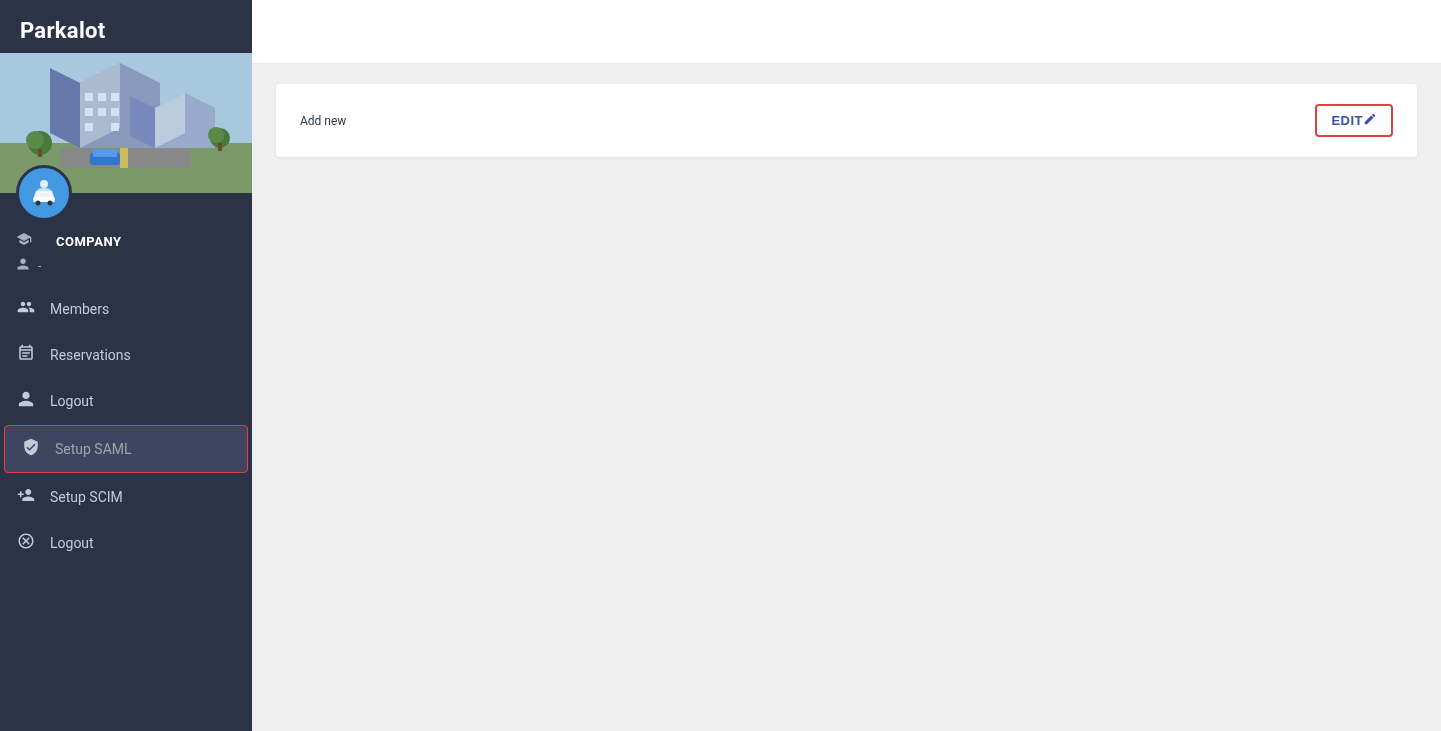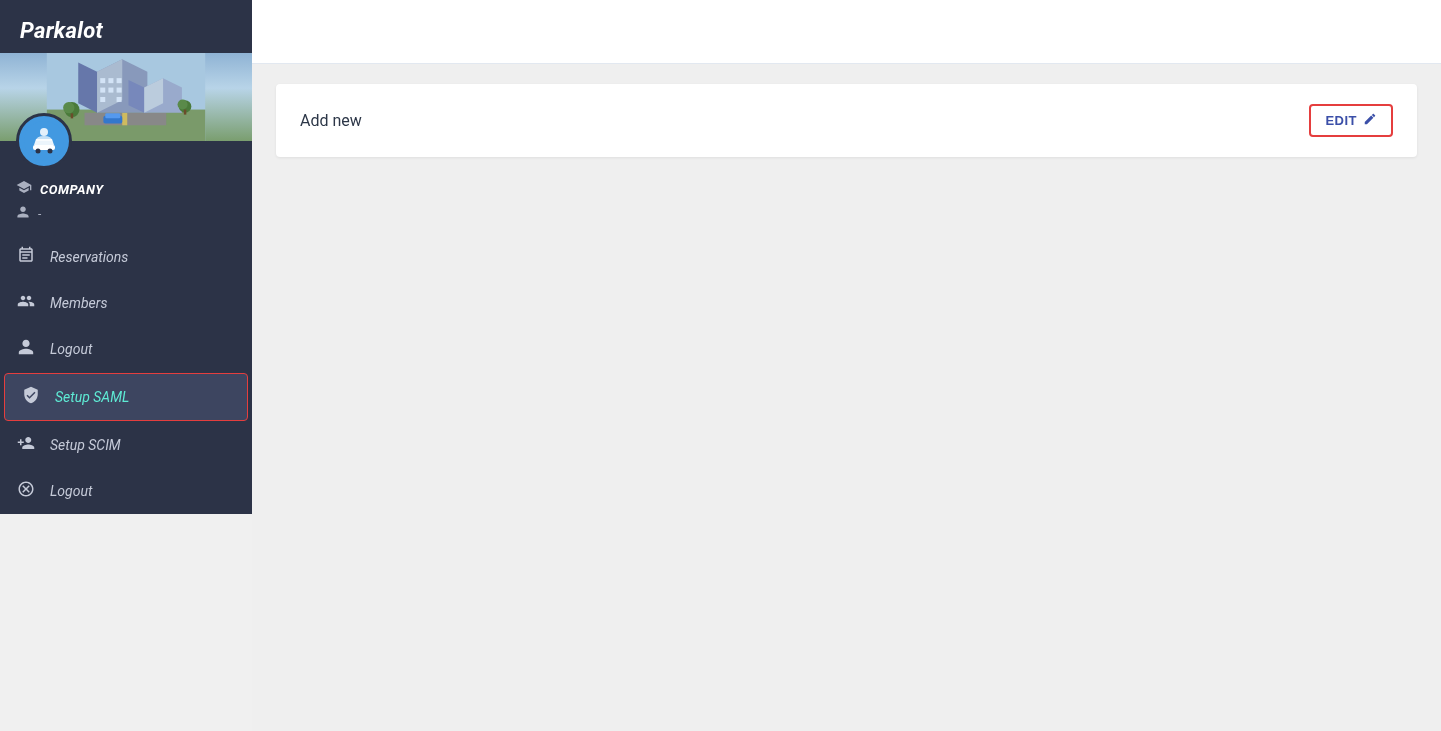--- a/index.html
+++ b/index.html
@@ -2,27 +2,26 @@
 <html><head>
   <meta charset="utf-8">
   <style>
     * { margin: 0; padding: 0; box-sizing: border-box; }
     body { font-family: 'Roboto', Arial, sans-serif; display: flex; width: 1441px; height: 731px; overflow: hidden; background: #f0f0f0; }
 
     
     .sidebar {
       width: 252px;
       min-width: 252px;
-      height: 514px;
+      height: 731px;
       background: #2c3347;
       color: #fff;
       display: flex;
       flex-direction: column;
       overflow: hidden;
-      font-style: italic;
     }
 
     .sidebar-title {
       font-size: 22px;
       font-weight: 700;
       color: #fff;
       padding: 18px 20px 10px 20px;
       letter-spacing: 0.3px;
     }
 
@@ -46,21 +45,21 @@
       justify-content: center;
       overflow: hidden;
     }
 
     .avatar svg { width: 40px; height: 40px; }
 
     .company-row {
       display: flex;
       align-items: center;
       padding: 10px 16px 4px 16px;
-      gap: 8px;
+      gap: 24px;
     }
 
     .company-icon { color: #aab0c0; font-size: 16px; }
     .company-name { font-size: 13px; font-weight: 700; color: #fff; letter-spacing: 0.5px; }
 
     .user-row {
       display: flex;
       align-items: center;
       padding: 2px 16px 12px 16px;
       gap: 8px;
@@ -84,21 +83,21 @@
       cursor: pointer;
       color: #c5cad8;
       font-size: 15px;
       border-radius: 0;
       transition: background 0.15s;
     }
 
     .nav-item.active-outline {
       border: 1.5px solid #e53e3e;
       background: #3d4560;
-      color: #5eead4;
+      color: #a3a3a3;
       border-radius: 4px;
       margin: 1px 4px;
     }
 
     .nav-icon { width: 20px; text-align: center; font-size: 17px; flex-shrink: 0; }
     .nav-label { font-size: 14px; }
 
     
     .main-content {
       flex: 1;
@@ -128,29 +127,28 @@
       border-radius: 4px;
       padding: 20px 24px;
       display: flex;
       align-items: center;
       justify-content: space-between;
       box-shadow: 0 1px 3px rgba(0,0,0,0.07);
       min-height: 64px;
     }
 
     .card-title {
-      font-size: 16px;
+      font-size: 12px;
       color: #2d3748;
       font-weight: 400;
     }
 
     .edit-btn {
       display: flex;
       align-items: center;
-      gap: 6px;
       border: 2px solid #e53e3e;
       color: #3b4fa8;
       background: #fff;
       padding: 6px 14px;
       border-radius: 4px;
       cursor: pointer;
       font-size: 13px;
       font-weight: 700;
       letter-spacing: 0.5px;
     }
@@ -246,33 +244,33 @@
           <path d="M12 12c2.7 0 4.8-2.1 4.8-4.8S14.7 2.4 12 2.4 7.2 4.5 7.2 7.2 9.3 12 12 12zm0 2.4c-3.2 0-9.6 1.6-9.6 4.8v2.4h19.2v-2.4c0-3.2-6.4-4.8-9.6-4.8z"></path>
         </svg>
     </span>
     <span class="user-name">-</span>
   </div>
 
 
   <div class="nav-item">
     <span class="nav-icon">
       <svg width="18" height="18" viewBox="0 0 24 24" fill="#c5cad8">
+          <path d="M16 11c1.66 0 2.99-1.34 2.99-3S17.66 5 16 5c-1.66 0-3 1.34-3 3s1.34 3 3 3zm-8 0c1.66 0 2.99-1.34 2.99-3S9.66 5 8 5C6.34 5 5 6.34 5 8s1.34 3 3 3zm0 2c-2.33 0-7 1.17-7 3.5V19h14v-2.5c0-2.33-4.67-3.5-7-3.5zm8 0c-.29 0-.62.02-.97.05 1.16.84 1.97 1.97 1.97 3.45V19h6v-2.5c0-2.33-4.67-3.5-7-3.5z"></path>
+        </svg>
+    </span>
+    <span class="nav-label">Members</span>
+  </div>
+
+  <div class="nav-item">
+    <span class="nav-icon">
+      <svg width="18" height="18" viewBox="0 0 24 24" fill="#c5cad8">
           <path d="M19 3h-1V1h-2v2H8V1H6v2H5c-1.1 0-2 .9-2 2v14c0 1.1.9 2 2 2h14c1.1 0 2-.9 2-2V5c0-1.1-.9-2-2-2zm0 16H5V9h14v10zM5 7V5h14v2H5zm2 4h10v2H7zm0 4h7v2H7z"></path>
         </svg>
     </span>
     <span class="nav-label">Reservations</span>
-  </div>
-
-  <div class="nav-item">
-    <span class="nav-icon">
-      <svg width="18" height="18" viewBox="0 0 24 24" fill="#c5cad8">
-          <path d="M16 11c1.66 0 2.99-1.34 2.99-3S17.66 5 16 5c-1.66 0-3 1.34-3 3s1.34 3 3 3zm-8 0c1.66 0 2.99-1.34 2.99-3S9.66 5 8 5C6.34 5 5 6.34 5 8s1.34 3 3 3zm0 2c-2.33 0-7 1.17-7 3.5V19h14v-2.5c0-2.33-4.67-3.5-7-3.5zm8 0c-.29 0-.62.02-.97.05 1.16.84 1.97 1.97 1.97 3.45V19h6v-2.5c0-2.33-4.67-3.5-7-3.5z"></path>
-        </svg>
-    </span>
-    <span class="nav-label">Members</span>
   </div>
 
   <div class="nav-item">
     <span class="nav-icon">
       <svg width="18" height="18" viewBox="0 0 24 24" fill="#c5cad8">
           <path d="M12 12c2.7 0 4.8-2.1 4.8-4.8S14.7 2.4 12 2.4 7.2 4.5 7.2 7.2 9.3 12 12 12zm0 2.4c-3.2 0-9.6 1.6-9.6 4.8v2.4h19.2v-2.4c0-3.2-6.4-4.8-9.6-4.8z"></path>
         </svg>
     </span>
     <span class="nav-label">Logout</span>
   </div>

